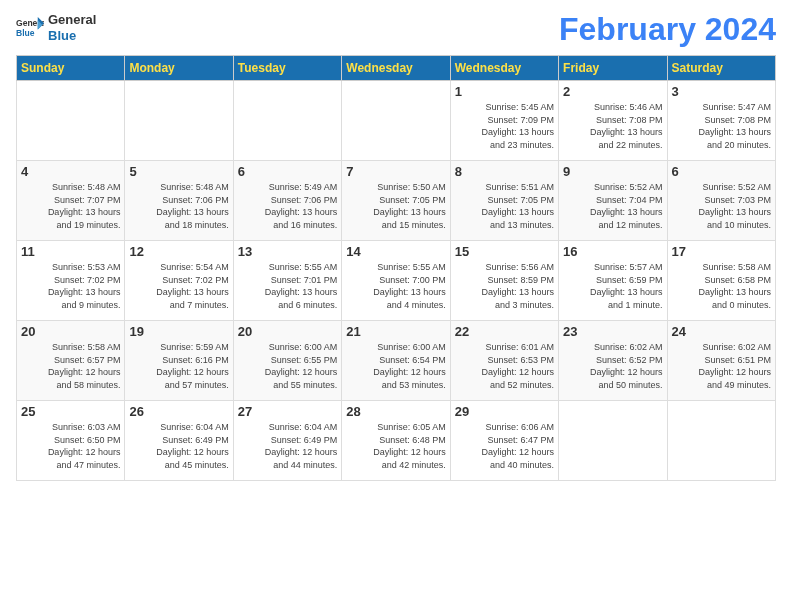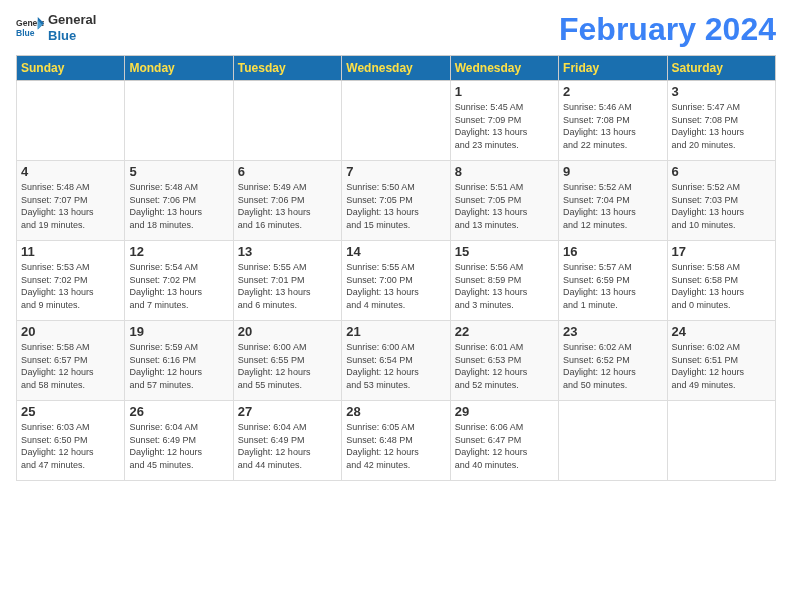--- a/index.html
+++ b/index.html
@@ -72,20 +72,21 @@
       font-size: 13px;
       font-weight: bold;
       color: #333;
       display: block;
       margin-bottom: 2px;
     }
     .day-info {
       font-size: 9px;
       color: #444;
       line-height: 1.4;
+      text-align: right;
     }
     .empty-cell {
       background: #fff !important;
     }
   </style>
 </head>
 <body>
 
 <div class="container">
   <div class="header-row">

